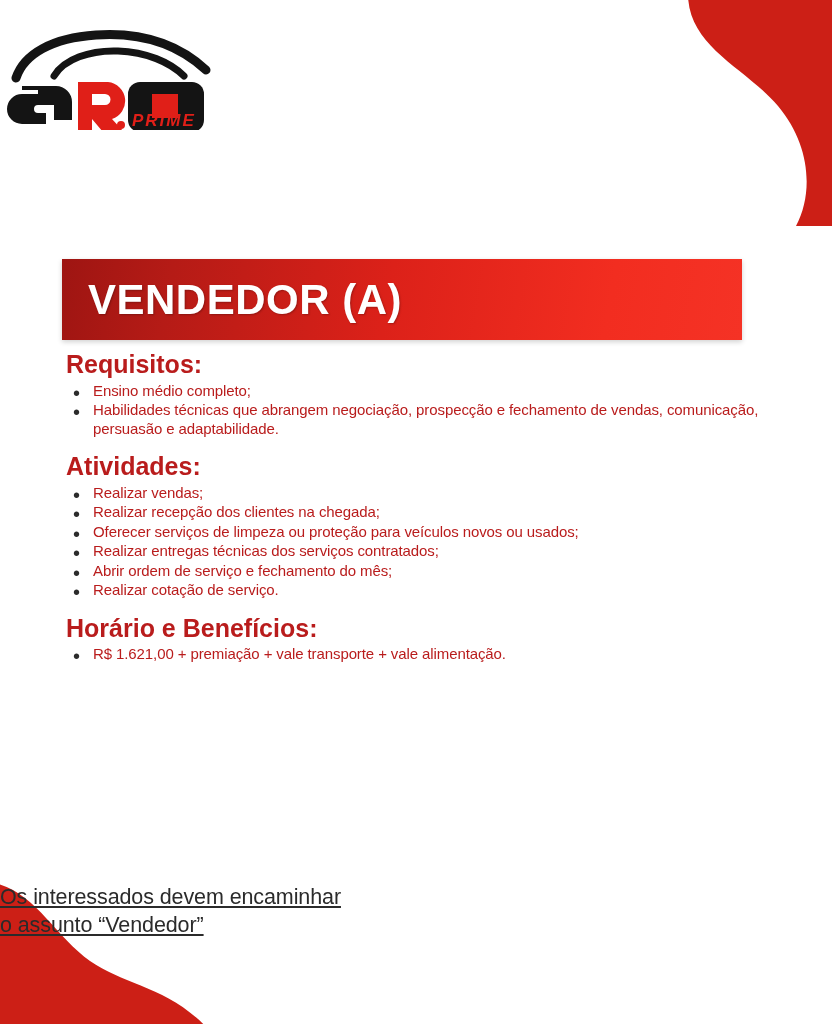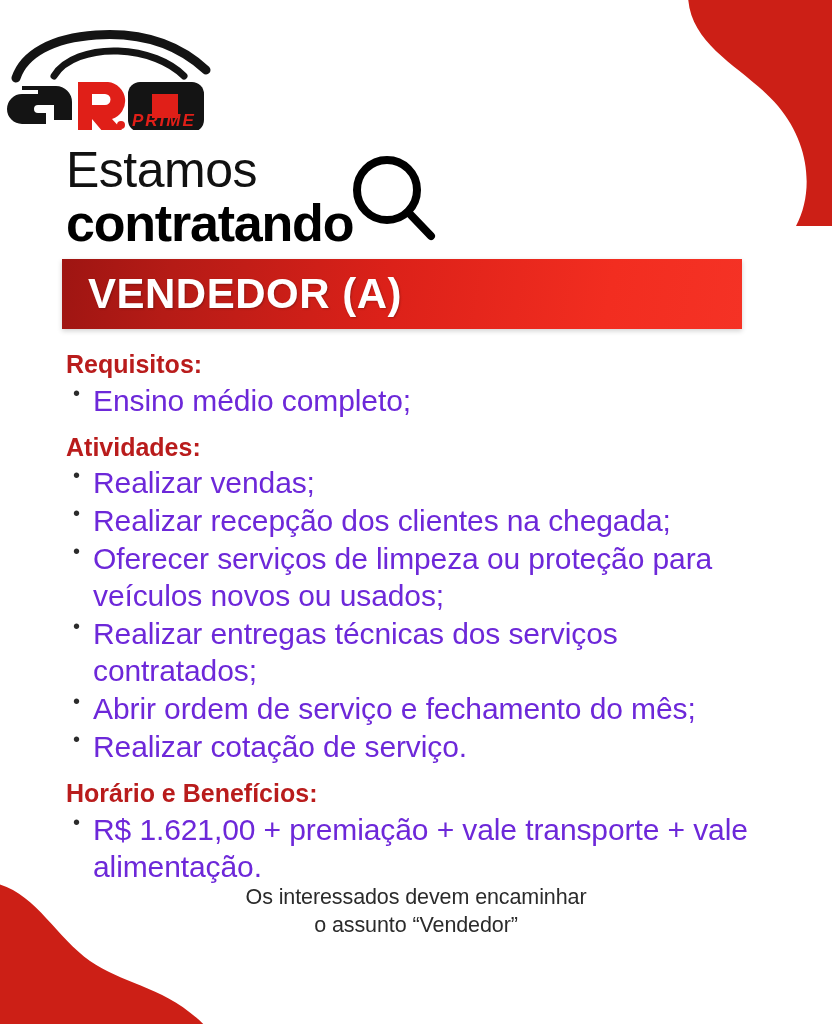--- a/index.html
+++ b/index.html
@@ -85,21 +85,21 @@
     margin-top: 6px;
     flex: 0 0 auto;
   }
 
   
   .banner {
     position: absolute;
     top: 259px;
     left: 62px;
     width: 680px;
-    height: 70px;
+    height: 81px;
     background: linear-gradient(100deg, #9e1512 0%, #b51b16 16%, #dc2119 48%, #f22d20 80%, #f53225 100%);
     display: flex;
     align-items: center;
     box-shadow: 0 2px 5px rgba(0,0,0,0.18);
   }
   .banner-title {
     color: #ffffff;
     font-size: 42px;
     font-weight: 700;
     letter-spacing: 0.5px;
@@ -128,47 +128,48 @@
     margin-bottom: 2px;
   }
   ul.items {
     list-style: none;
     margin: 0;
     padding: 0;
   }
   ul.items li {
     position: relative;
     padding-left: 27px;
-    font-size: 30px;
+    font-size: 15px;
     font-weight: 400;
     line-height: 1.235;
-    color: #6d28d9;
+    color: #b91c1c;
     letter-spacing: -0.1px;
     margin-bottom: 1px;
   }
   ul.items li::before {
     content: "\2022";
     position: absolute;
     left: 7px;
     top: -1px;
     font-size: 20px;
     color: #2b2b2b;
   }
 
   
   .footer {
     position: absolute;
     top: 884px;
     left: 0;
     right: 0;
-    text-align: center;
+    text-align: left;
     font-size: 21.5px;
     line-height: 1.28;
     color: #2b2b2b;
     letter-spacing: -0.1px;
+    text-decoration: underline;
   }
   .footer .strong {
     font-weight: 700;
     color: #1a1a1a;
   }
 </style>
 </head>
 <body>
 
 <div class="poster">
@@ -192,41 +193,32 @@
       <path d="M78 56 h30 a19 19 0 0 1 4 37 l12 13 h-21 l-11 -13 v13 h-14 z M92 68 v11 h13 a5.5 5.5 0 0 0 0 -11 z" fill="#e01f18"></path>
       <circle cx="121" cy="99" r="4" fill="#e01f18"></circle>
 
       <path d="M140 56 h52 a12 12 0 0 1 12 12 v26 a12 12 0 0 1 -12 12 h-52 a12 12 0 0 1 -12 -12 v-26 a12 12 0 0 1 12 -12 z" fill="#141414"></path>
       <rect x="152" y="68" width="26" height="24" fill="#e01f18"></rect>
 
       <text x="132" y="100" font-family="Liberation Sans, sans-serif" font-size="17" font-weight="700" font-style="italic" fill="#e01f18" letter-spacing="2">PRIME</text>
     </svg>
   </div>
 
-  <div class="headline">
-    <div class="headline-text">
-      <span class="h-light">Estamos</span>
-      <span class="h-bold">contratando</span>
-    </div>
-    <svg class="search-icon" width="92" height="96" viewBox="0 0 92 96" aria-hidden="true">
-      <circle cx="40" cy="38" r="30" fill="none" stroke="#000000" stroke-width="8"></circle>
-      <line x1="61" y1="60" x2="84" y2="84" stroke="#000000" stroke-width="8" stroke-linecap="round"></line>
-    </svg>
-  </div>
 
   <div class="banner">
     <span class="banner-title">VENDEDOR (A)</span>
   </div>
 
   <div class="content">
 
     <div class="section">
       <div class="section-title">Requisitos:</div>
       <ul class="items">
         <li>Ensino médio completo;</li>
+        <li>Habilidades técnicas que abrangem negociação, prospecção e fechamento de vendas, comunicação, persuasão e adaptabilidade.</li>
       </ul>
     </div>
 
     <div class="section">
       <div class="section-title">Atividades:</div>
       <ul class="items">
         <li>Realizar vendas;</li>
         <li>Realizar recepção dos clientes na chegada;</li>
         <li>Oferecer serviços de limpeza ou proteção para veículos novos ou usados;</li>
         <li>Realizar entregas técnicas dos serviços contratados;</li>

